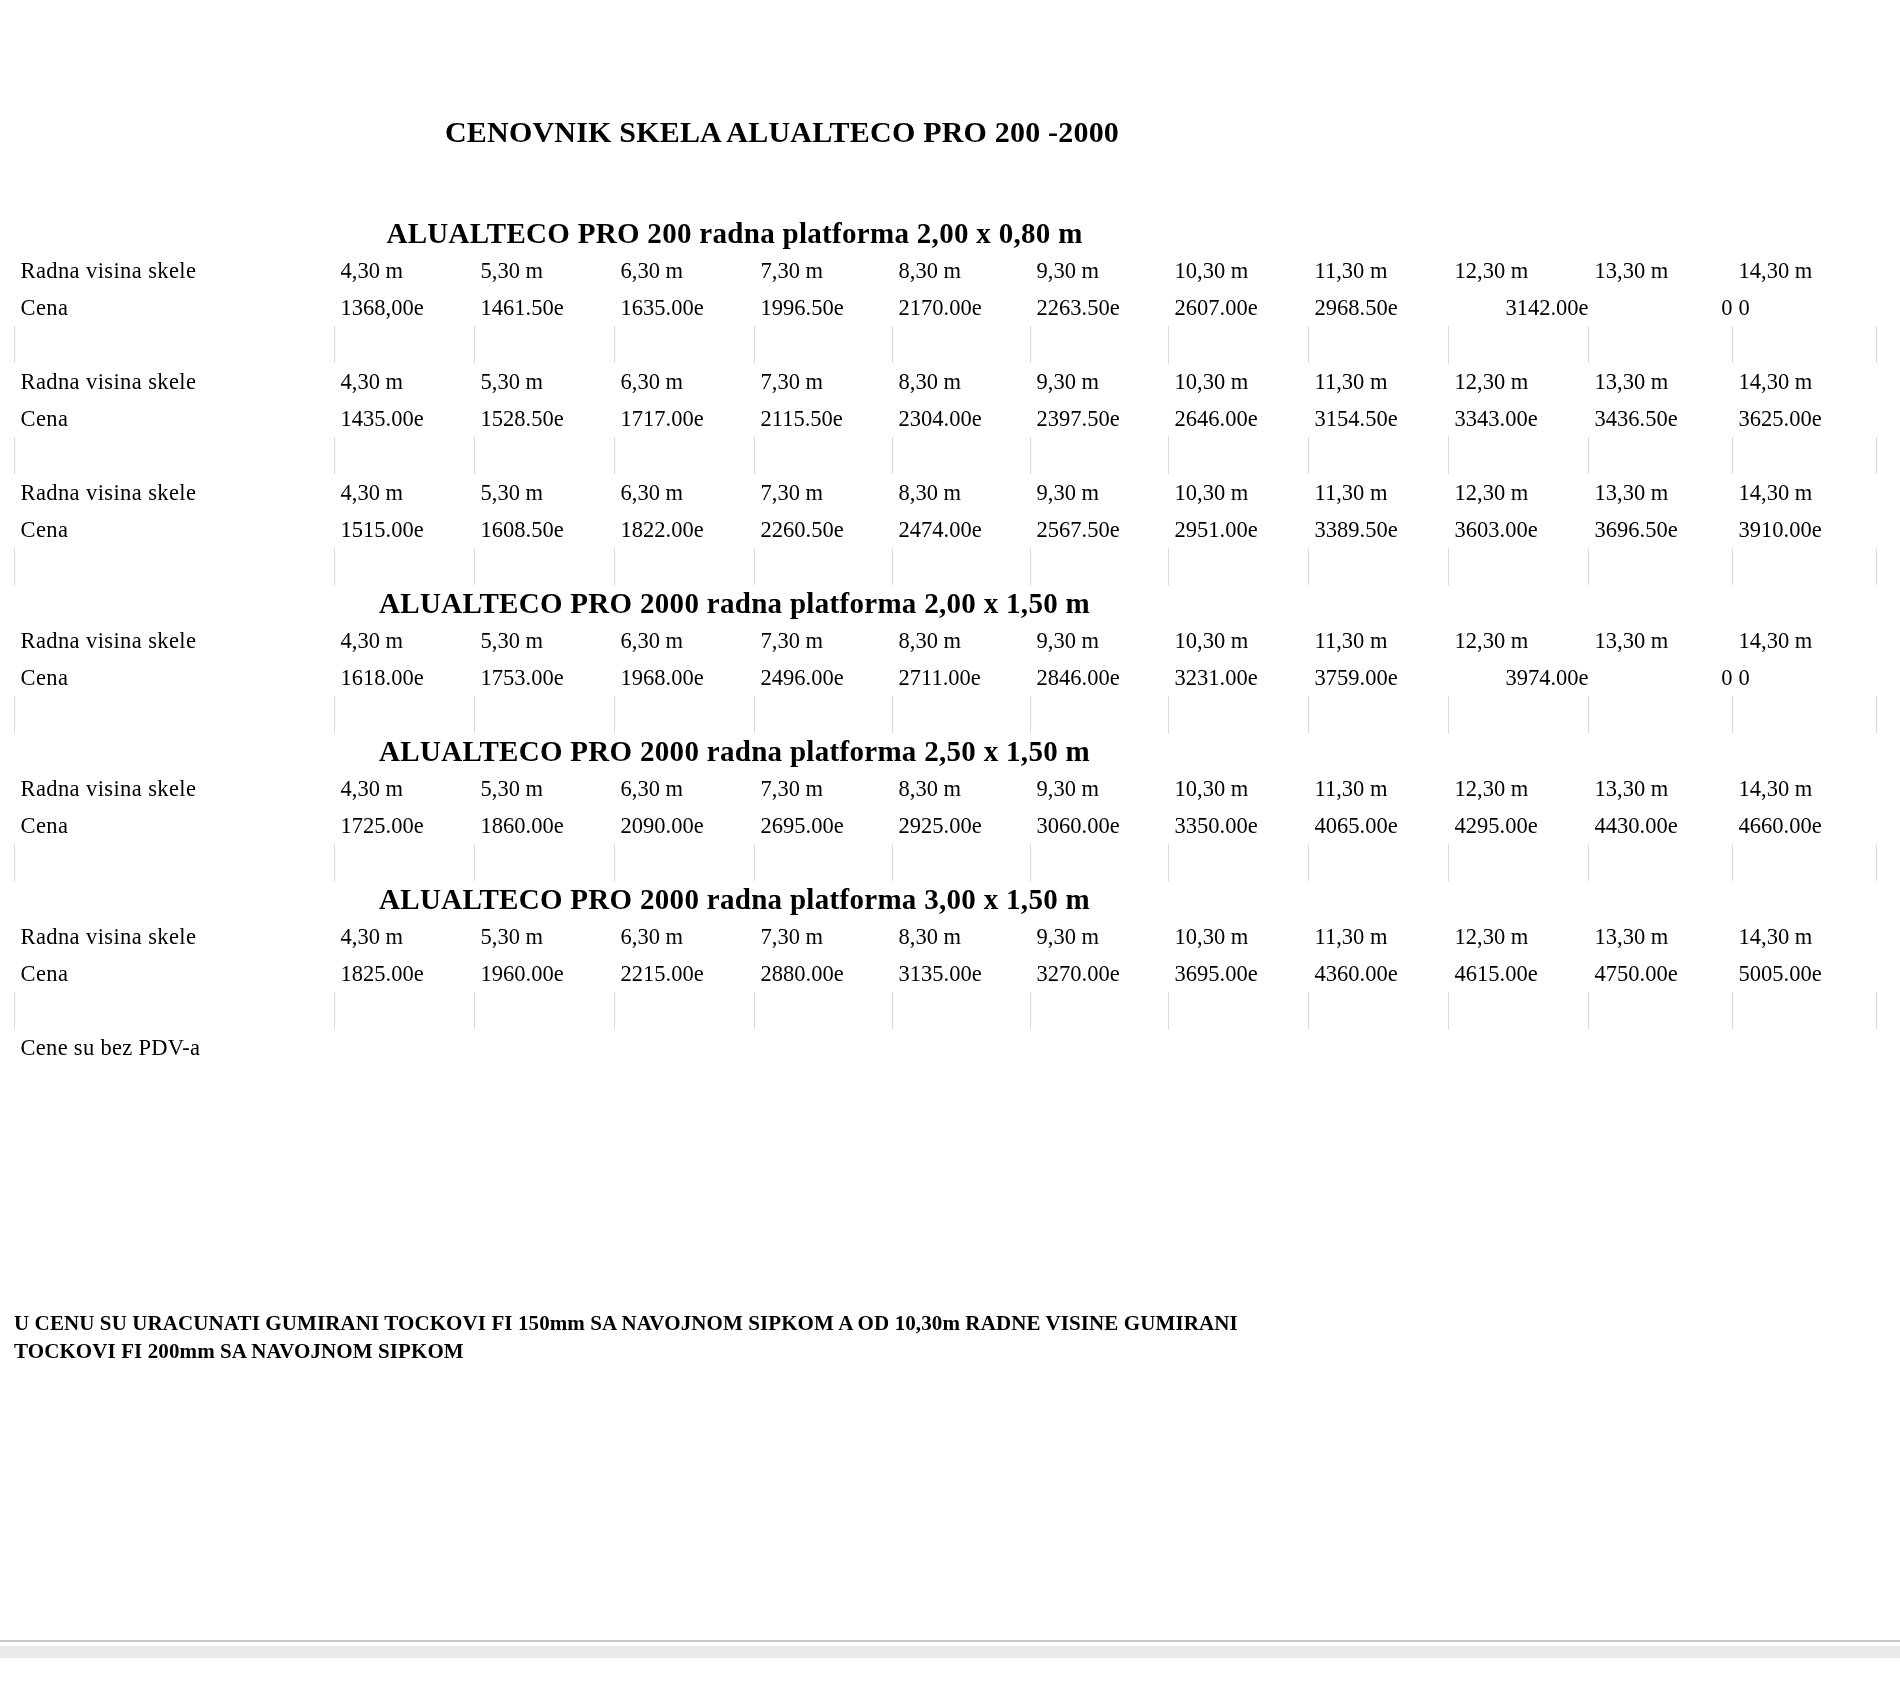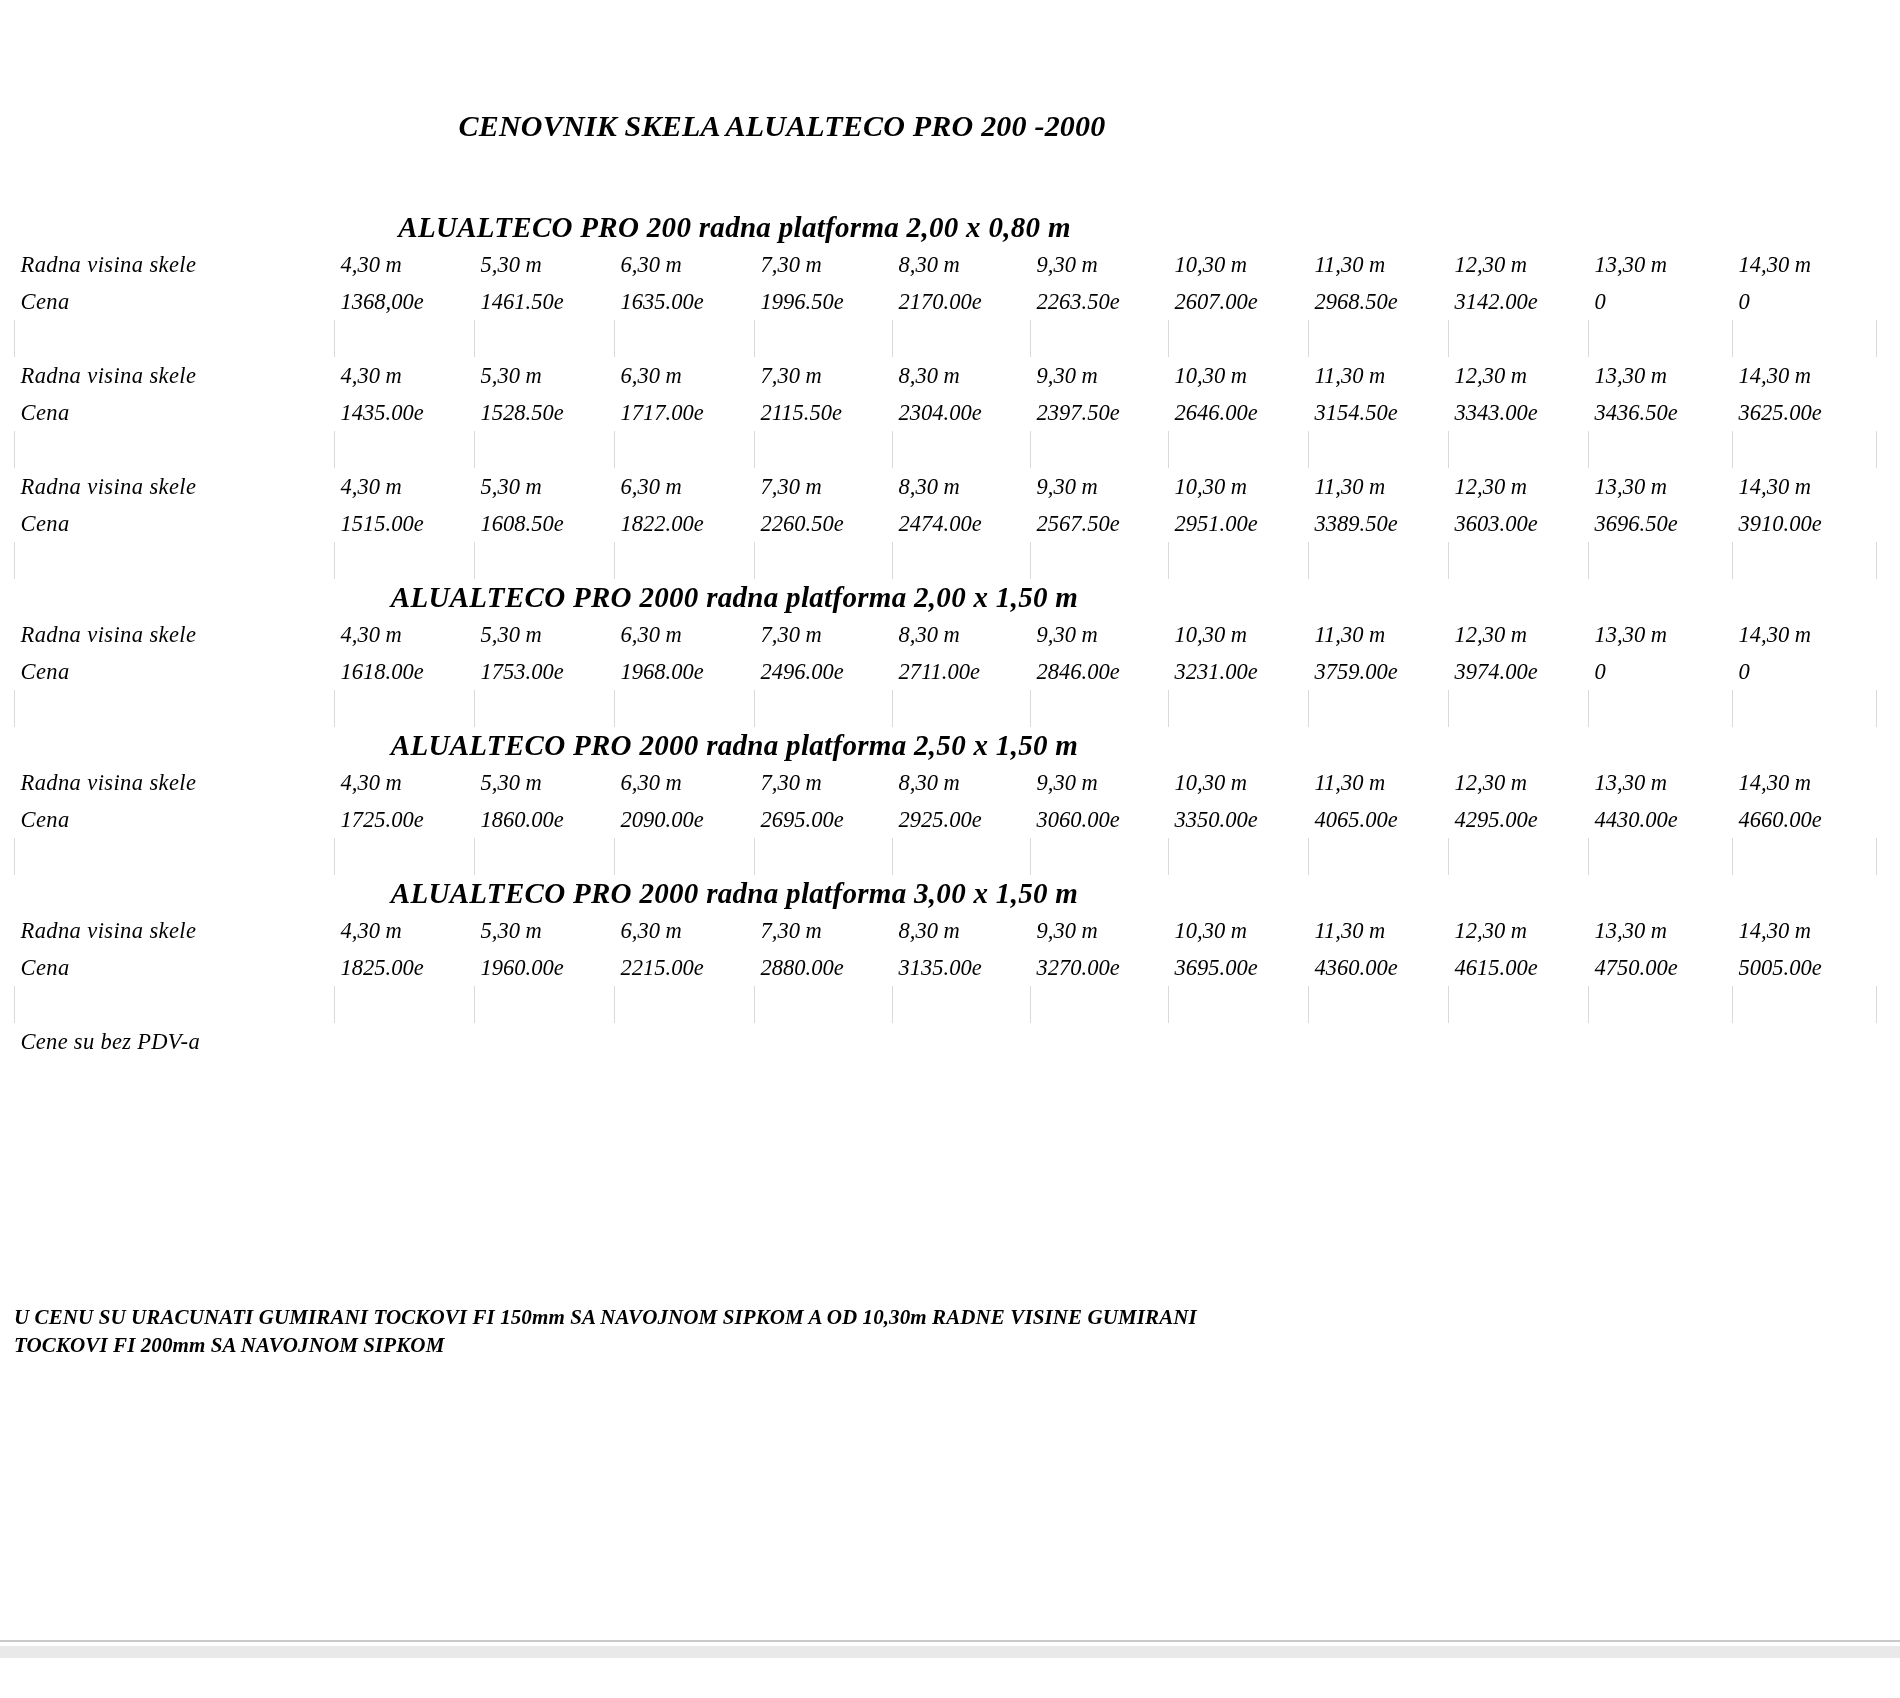--- a/index.html
+++ b/index.html
@@ -10,25 +10,24 @@
   body {
     width: 1900px;
     height: 1698px;
     font-family: "Liberation Serif", serif;
     color: #000000;
     position: relative;
     overflow: hidden;
   }
   .page {
     position: absolute;
-    left: 0; top: 4px;
+    left: 0; top: 10px;
     width: 1564px;
     height: 1640px;
     background: #ffffff;
-    font-style: italic;
   }
   .page-title {
     text-align: center;
     font-family: "Liberation Serif", serif;
     font-weight: bold;
     font-size: 30px;
     letter-spacing: 0.2px;
     margin-top: 105px;
     margin-bottom: 0;
   }
@@ -81,21 +80,21 @@
     border: 1px solid #000000;
     text-align: center;
     font-weight: bold;
     font-size: 29px;
     letter-spacing: 0.3px;
   }
   td.faint {
     border-right: 1px solid #d9d9d9;
     border-bottom: 1px solid #d9d9d9;
   }
-  td.num-right { padding-right: 8px; }
+  td.num-right { text-align: right; padding-right: 8px; }
   td.lbl { letter-spacing: 0.4px; margin-left: 47px; }
 
   .notes {
     position: absolute;
     left: 14px;
     top: 1300px;
     width: 1840px;
     font-family: "Liberation Serif", serif;
     font-weight: bold;
     font-size: 21px;

